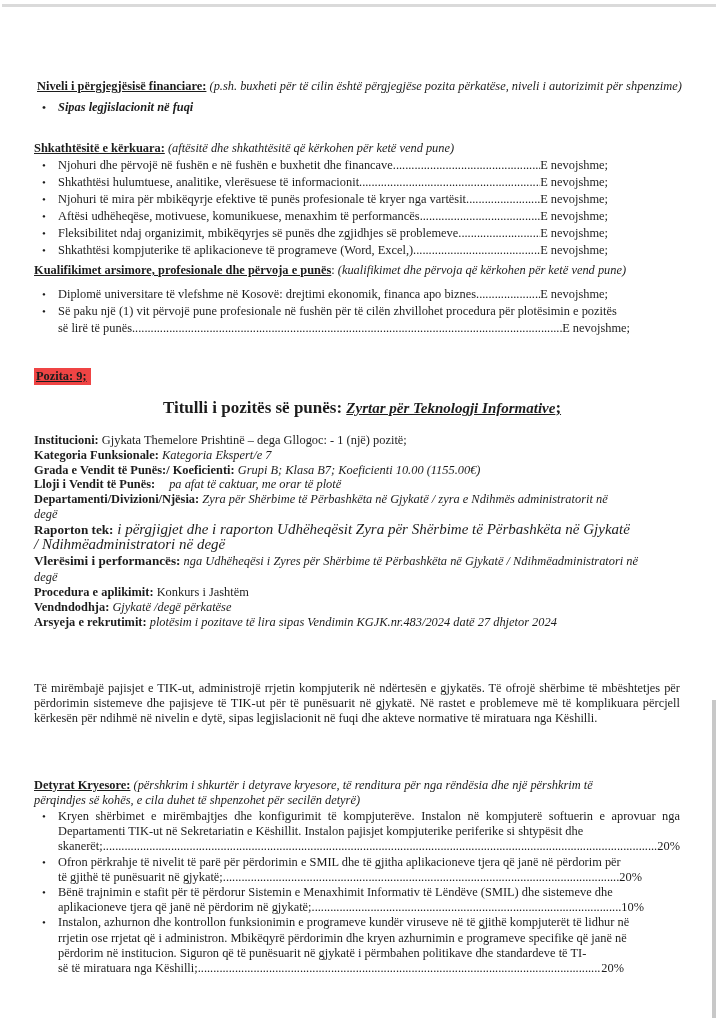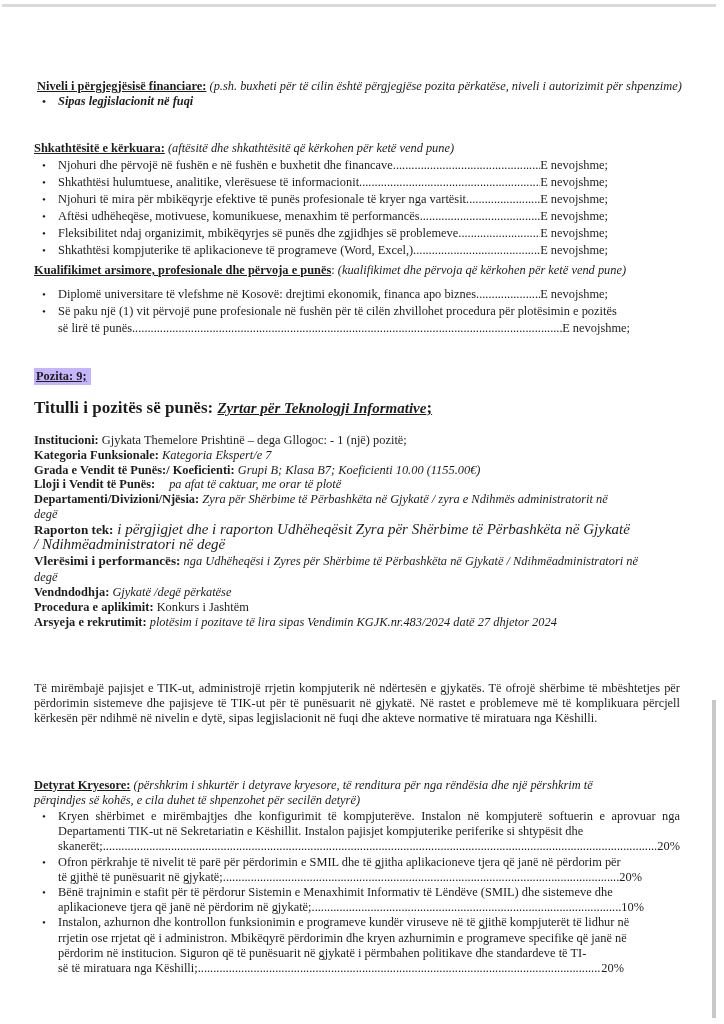--- a/index.html
+++ b/index.html
@@ -16,39 +16,39 @@
     .h { font-weight: bold; text-decoration: underline; }
     .it { font-style: italic; }
     .b { font-weight: bold; }
     .bi { font-weight: bold; font-style: italic; }
     ul { margin: 0; padding: 0; list-style: none; }
     li { position: relative; padding-left: 24px; }
     li::before { content: "\2022"; position: absolute; left: 8px; top: 0; font-size: 11px; }
     .dotline { display: flex; align-items: baseline; white-space: nowrap; }
     .dotline .fill { flex: 1; overflow: hidden; min-width: 4px; }
     .dotline .fill::after { content: "............................................................................................................................................................................................................................"; letter-spacing: 0; }
-    .pozita { display: inline-block; background: #c4b5fd; padding: 1px 4px 1px 2px; font-weight: bold; text-decoration: underline; font-size: 12.4px; }
+    .pozita { display: inline-block; background: #ef4444; padding: 1px 4px 1px 2px; font-weight: bold; text-decoration: underline; font-size: 12.4px; }
     .title-line { font-size: 17px; font-weight: bold; line-height: 20px; }
     .title-line .t-val { font-style: italic; text-decoration: underline; font-size: 15px; }
     .info .row { line-height: 14.8px; }
     .justify { text-align: justify; }
   </style>
 </head>
 <body>
 
 <div class="scan-top"></div>
 <div class="scan-right"></div>
 
 <div class="page">
 
   <div class="abs" style="top:79px;">
     <div style="padding-left:3px;">
       <span class="h">Niveli i përgjegjësisë financiare:</span><span class="it"> (p.sh. buxheti për të cilin është përgjegjëse pozita përkatëse, niveli i autorizimit për shpenzime)</span>
     </div>
-    <ul style="margin-top:0;">
+    <ul style="margin-top:6px;">
       <li class="bi">Sipas legjislacionit në fuqi</li>
     </ul>
   </div>
 
   <div class="abs" style="top:141px;">
     <div>
       <span class="h">Shkathtësitë e kërkuara:</span><span class="it"> (aftësitë dhe shkathtësitë që kërkohen për ketë vend pune)</span>
     </div>
     <ul style="margin-top:1px; width:574px;">
       <li class="dotline" style="line-height:17px;">
@@ -102,34 +102,34 @@
             <span>E nevojshme;</span>
           </div>
       </li>
     </ul>
   </div>
 
   <div class="abs" style="top:368px;">
     <span class="pozita">Pozita: 9;</span>
   </div>
 
-  <div class="abs title-line" style="top:398px;">
+  <div class="abs title-line" style="top:398px;text-align:center;">
     <span>Titulli i pozitës së punës: </span><span class="t-val">Zyrtar për Teknologji Informative</span><span style="text-decoration:underline;">;</span>
   </div>
 
   <div class="abs info" style="top:433px;">
     <div class="row"><span class="b">Institucioni:</span><span> Gjykata Themelore Prishtinë – dega Gllogoc: - 1 (një) pozitë;</span></div>
     <div class="row"><span class="b">Kategoria Funksionale:</span><span class="it"> Kategoria Ekspert/e 7</span></div>
     <div class="row"><span class="b">Grada e Vendit të Punës:/ Koeficienti:</span><span class="it"> Grupi B; Klasa B7; Koeficienti 10.00 (1155.00€)</span></div>
     <div class="row"><span class="b">Lloji i Vendit të Punës:</span><span class="it" style="margin-left:14px;">pa afat të caktuar, me orar të plotë</span></div>
     <div class="row" style="width:600px;"><span class="b">Departamenti/Divizioni/Njësia:</span><span class="it"> Zyra për Shërbime të Përbashkëta në Gjykatë / zyra e Ndihmës administratorit në degë</span></div>
     <div class="row" style="width:600px; font-size:13.2px; line-height:15.4px;"><span class="b">Raporton tek:</span><span class="it" style="font-size:15px;"> i përgjigjet dhe i raporton Udhëheqësit Zyra për Shërbime të Përbashkëta në Gjykatë / Ndihmëadministratori në degë</span></div>
     <div class="row" style="width:620px; font-size:13.2px; line-height:15.4px;"><span class="b">Vlerësimi i performancës:</span><span class="it" style="font-size:12.4px;"> nga Udhëheqësi i Zyres për Shërbime të Përbashkëta në Gjykatë / Ndihmëadministratori në degë</span></div>
+    <div class="row"><span class="b">Procedura e aplikimit:</span><span> Konkurs i Jashtëm</span></div>
     <div class="row"><span class="b">Vendndodhja:</span><span class="it"> Gjykatë /degë përkatëse</span></div>
-    <div class="row"><span class="b">Procedura e aplikimit:</span><span> Konkurs i Jashtëm</span></div>
     <div class="row"><span class="b">Arsyeja e rekrutimit:</span><span class="it"> plotësim i pozitave të lira sipas Vendimin KGJK.nr.483/2024 datë 27 dhjetor 2024</span></div>
   </div>
 
   <div class="abs" style="top:681px; width:646px;">
     <div class="justify" style="line-height:15.2px;">Të mirëmbajë pajisjet e TIK-ut, administrojë rrjetin kompjuterik në ndërtesën e gjykatës. Të ofrojë shërbime të mbështetjes për përdorimin sistemeve dhe pajisjeve të TIK-ut për të punësuarit në gjykatë. Në rastet e problemeve më të komplikuara përcjell kërkesën për ndihmë në nivelin e dytë, sipas legjislacionit në fuqi dhe akteve normative të miratuara nga Këshilli.</div>
   </div>
 
   <div class="abs" style="top:778px; width:646px;">
     <div style="width:610px;">
       <span class="h">Detyrat Kryesore:</span><span class="it"> (përshkrim i shkurtër i detyrave kryesore, të renditura për nga rëndësia dhe një përshkrim të përqindjes së kohës, e cila duhet të shpenzohet për secilën detyrë)</span>

